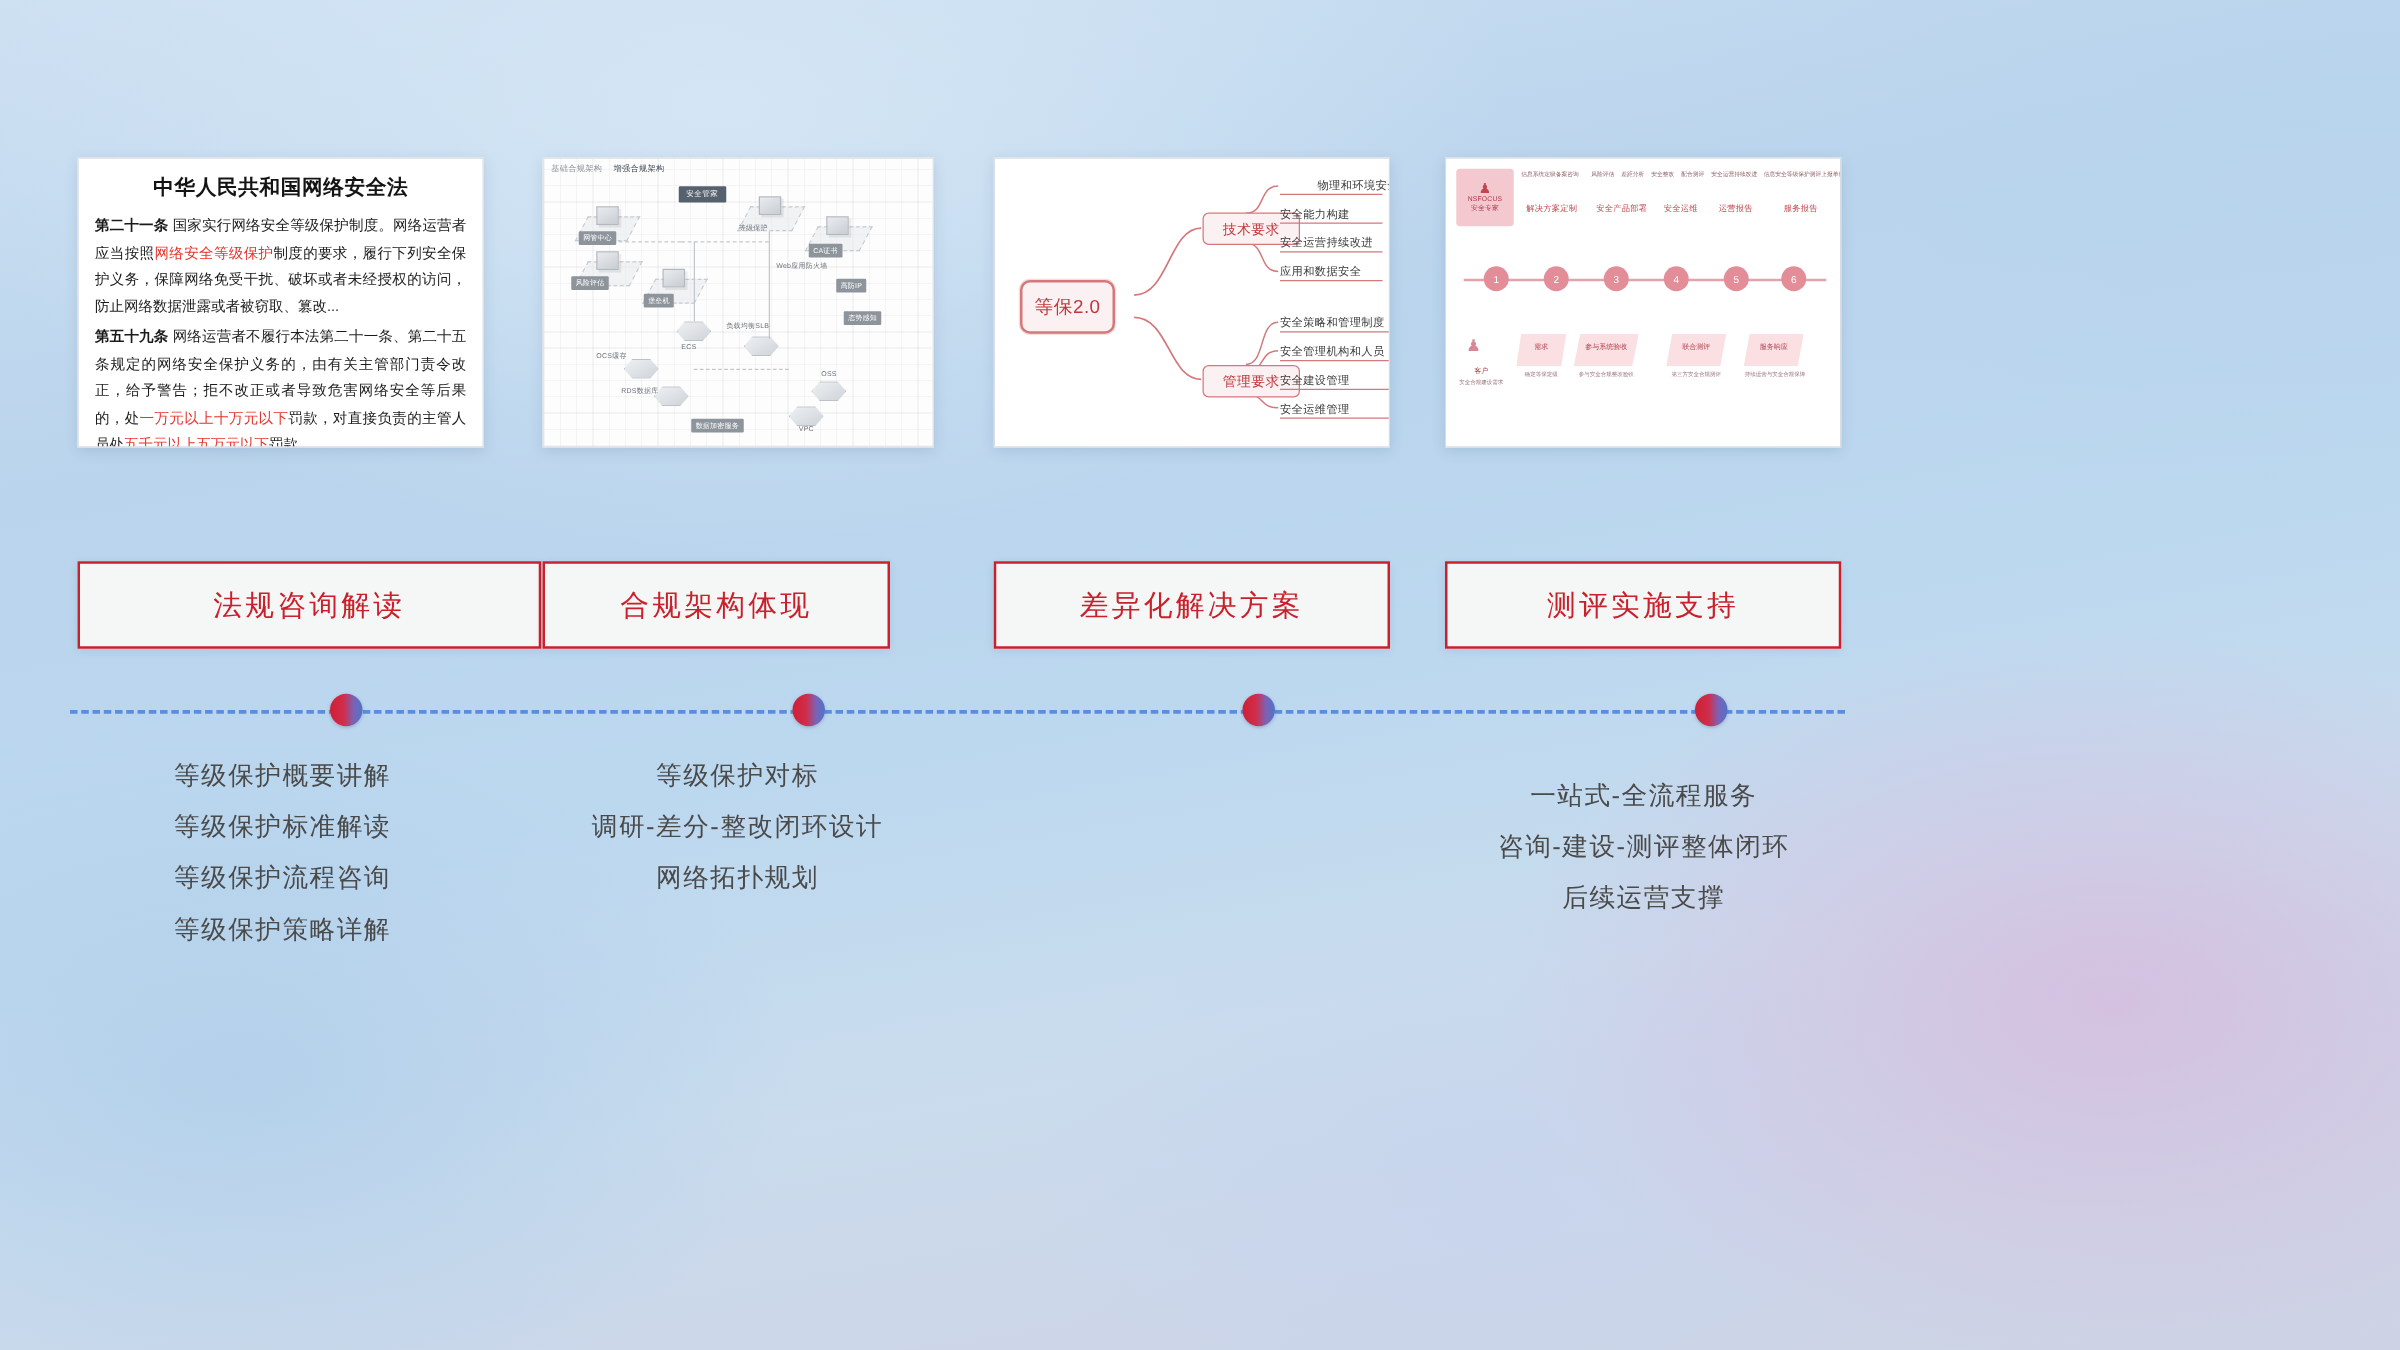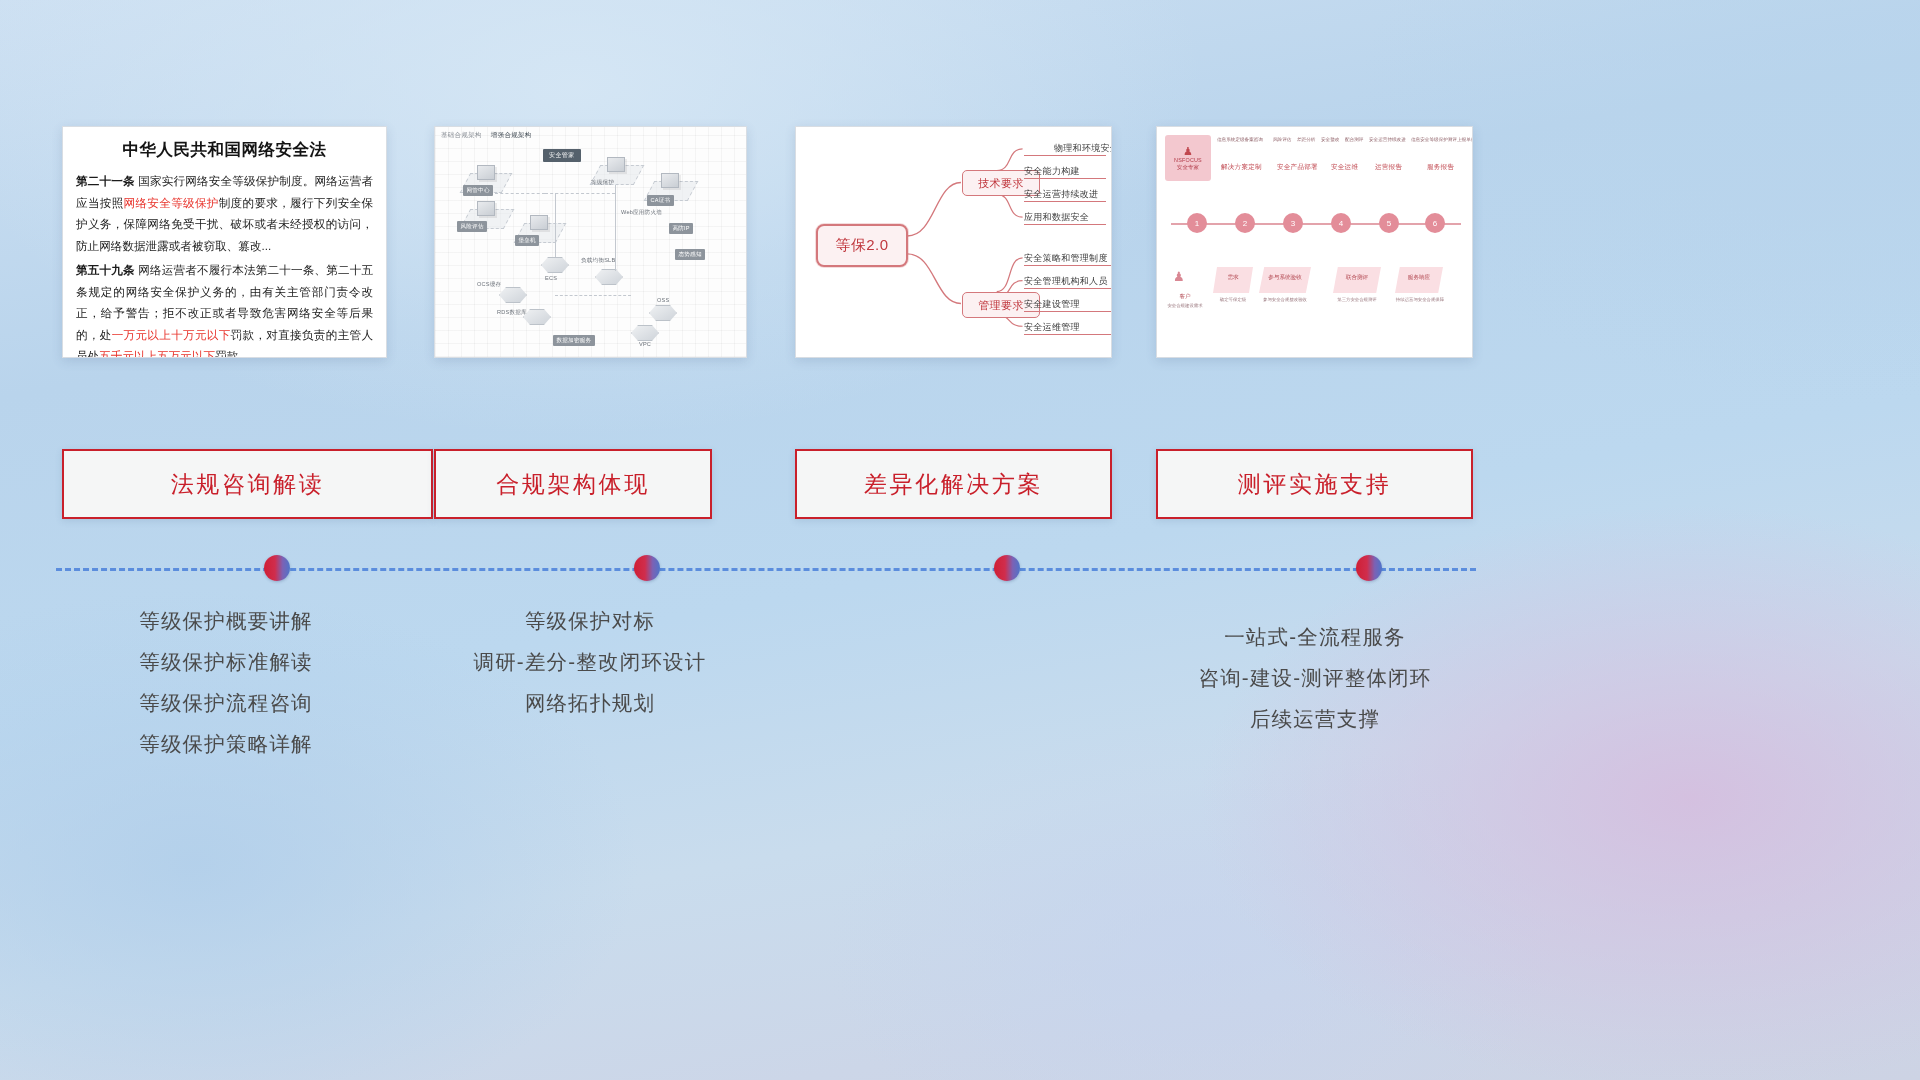--- a/index.html
+++ b/index.html
@@ -61,21 +61,21 @@
           border:1px solid #bcc2c9; clip-path:polygon(25% 0,75% 0,100% 50%,75% 100%,25% 100%,0 50%); }
   .dline { position:absolute; border-top:1px dashed #c3c8cf; }
   .vline { position:absolute; border-left:1px solid #c3c8cf; }
   .dkbar { position:absolute; background:#55616c; color:#fff; font-size:6px; padding:2px 6px; border-radius:1px; letter-spacing:.4px; }
 
   
   .mind { position:relative; width:100%; height:100%; }
   .mnode { position:absolute; border:1.4px solid #d4787c; background:#fcf1f2; color:#c0383e;
            font-size:9.5px; border-radius:5px; display:flex; align-items:center; justify-content:center;
            letter-spacing:.4px; white-space:nowrap; }
-  .mroot { left:20px; top:97px; width:92px; height:43px; border-width:2.2px; border-radius:8px;
+  .mroot { left:20px; top:97px; width:76px; height:43px; border-width:2.2px; border-radius:8px;
            font-size:15px; box-shadow:0 0 0 1px rgba(212,120,124,.25); }
   .mmid  { width:78px; height:26px; font-size:11px; }
   .mleaf { position:absolute; font-size:9px; color:#3a3a3a; white-space:nowrap; letter-spacing:.3px; }
   .mleafline { position:absolute; height:1.4px; background:#d4787c; }
   .mpath { position:absolute; left:0; top:0; width:100%; height:100%; overflow:visible; }
 
   
   .nsf { position:relative; width:100%; height:100%; background:#ffffff; }
   .nsf-top { position:absolute; left:8px; top:8px; width:301px; height:46px; }
   .nsf-badge { position:absolute; left:0; top:0; width:46px; height:46px; background:#f3c8cf;

